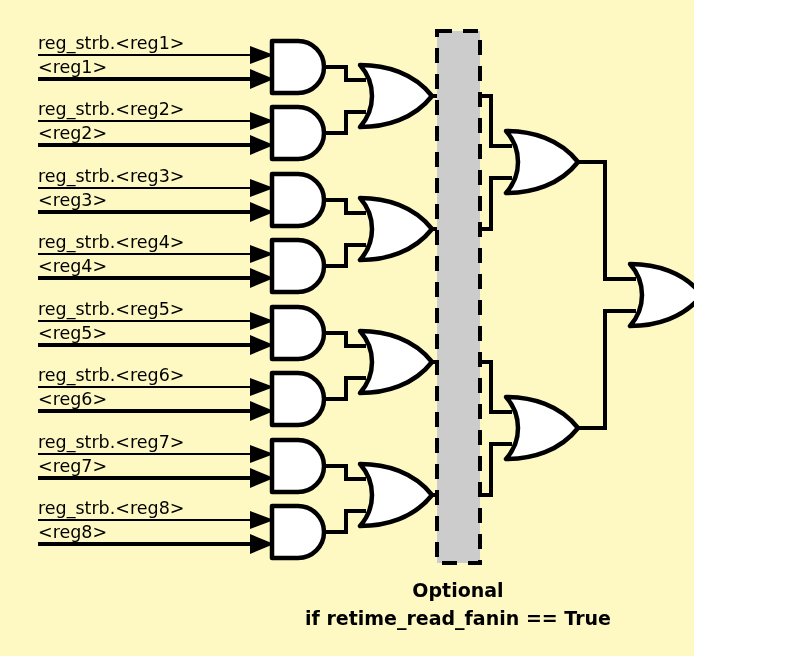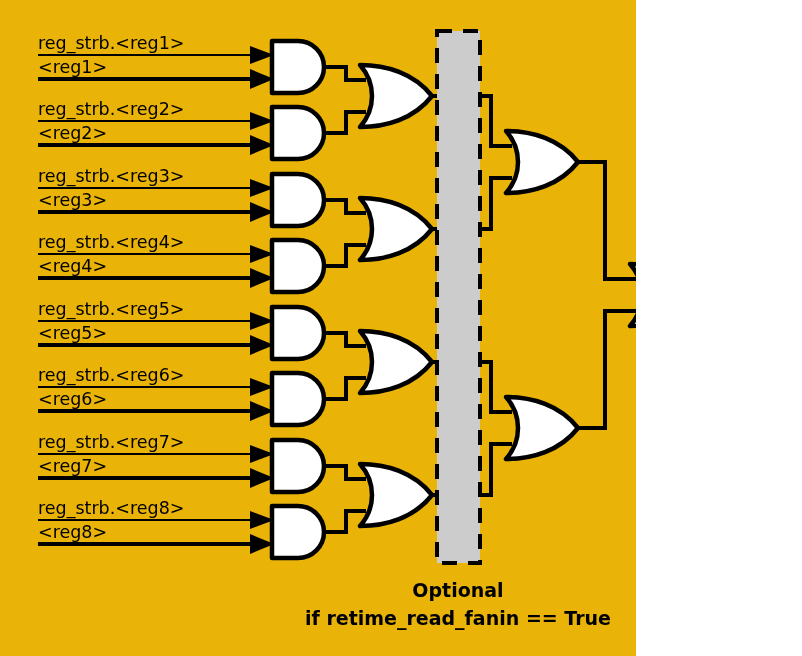--- a/index.html
+++ b/index.html
@@ -2,23 +2,23 @@
 <html><head>
 <meta charset="utf-8">
 <style>
   html, body {
     margin: 0;
     padding: 0;
     background: #ffffff;
   }
   #canvas {
     position: relative;
-    width: 636px;
+    width: 694px;
     height: 656px;
-    background: #eab308;
+    background: #fef9c3;
     font-family: "DejaVu Sans", sans-serif;
     overflow: hidden;
     text-decoration: underline;
   }
   svg.schematic {
     position: absolute;
     top: 0;
     left: 0;
     width: 802px;
     height: 656px;

